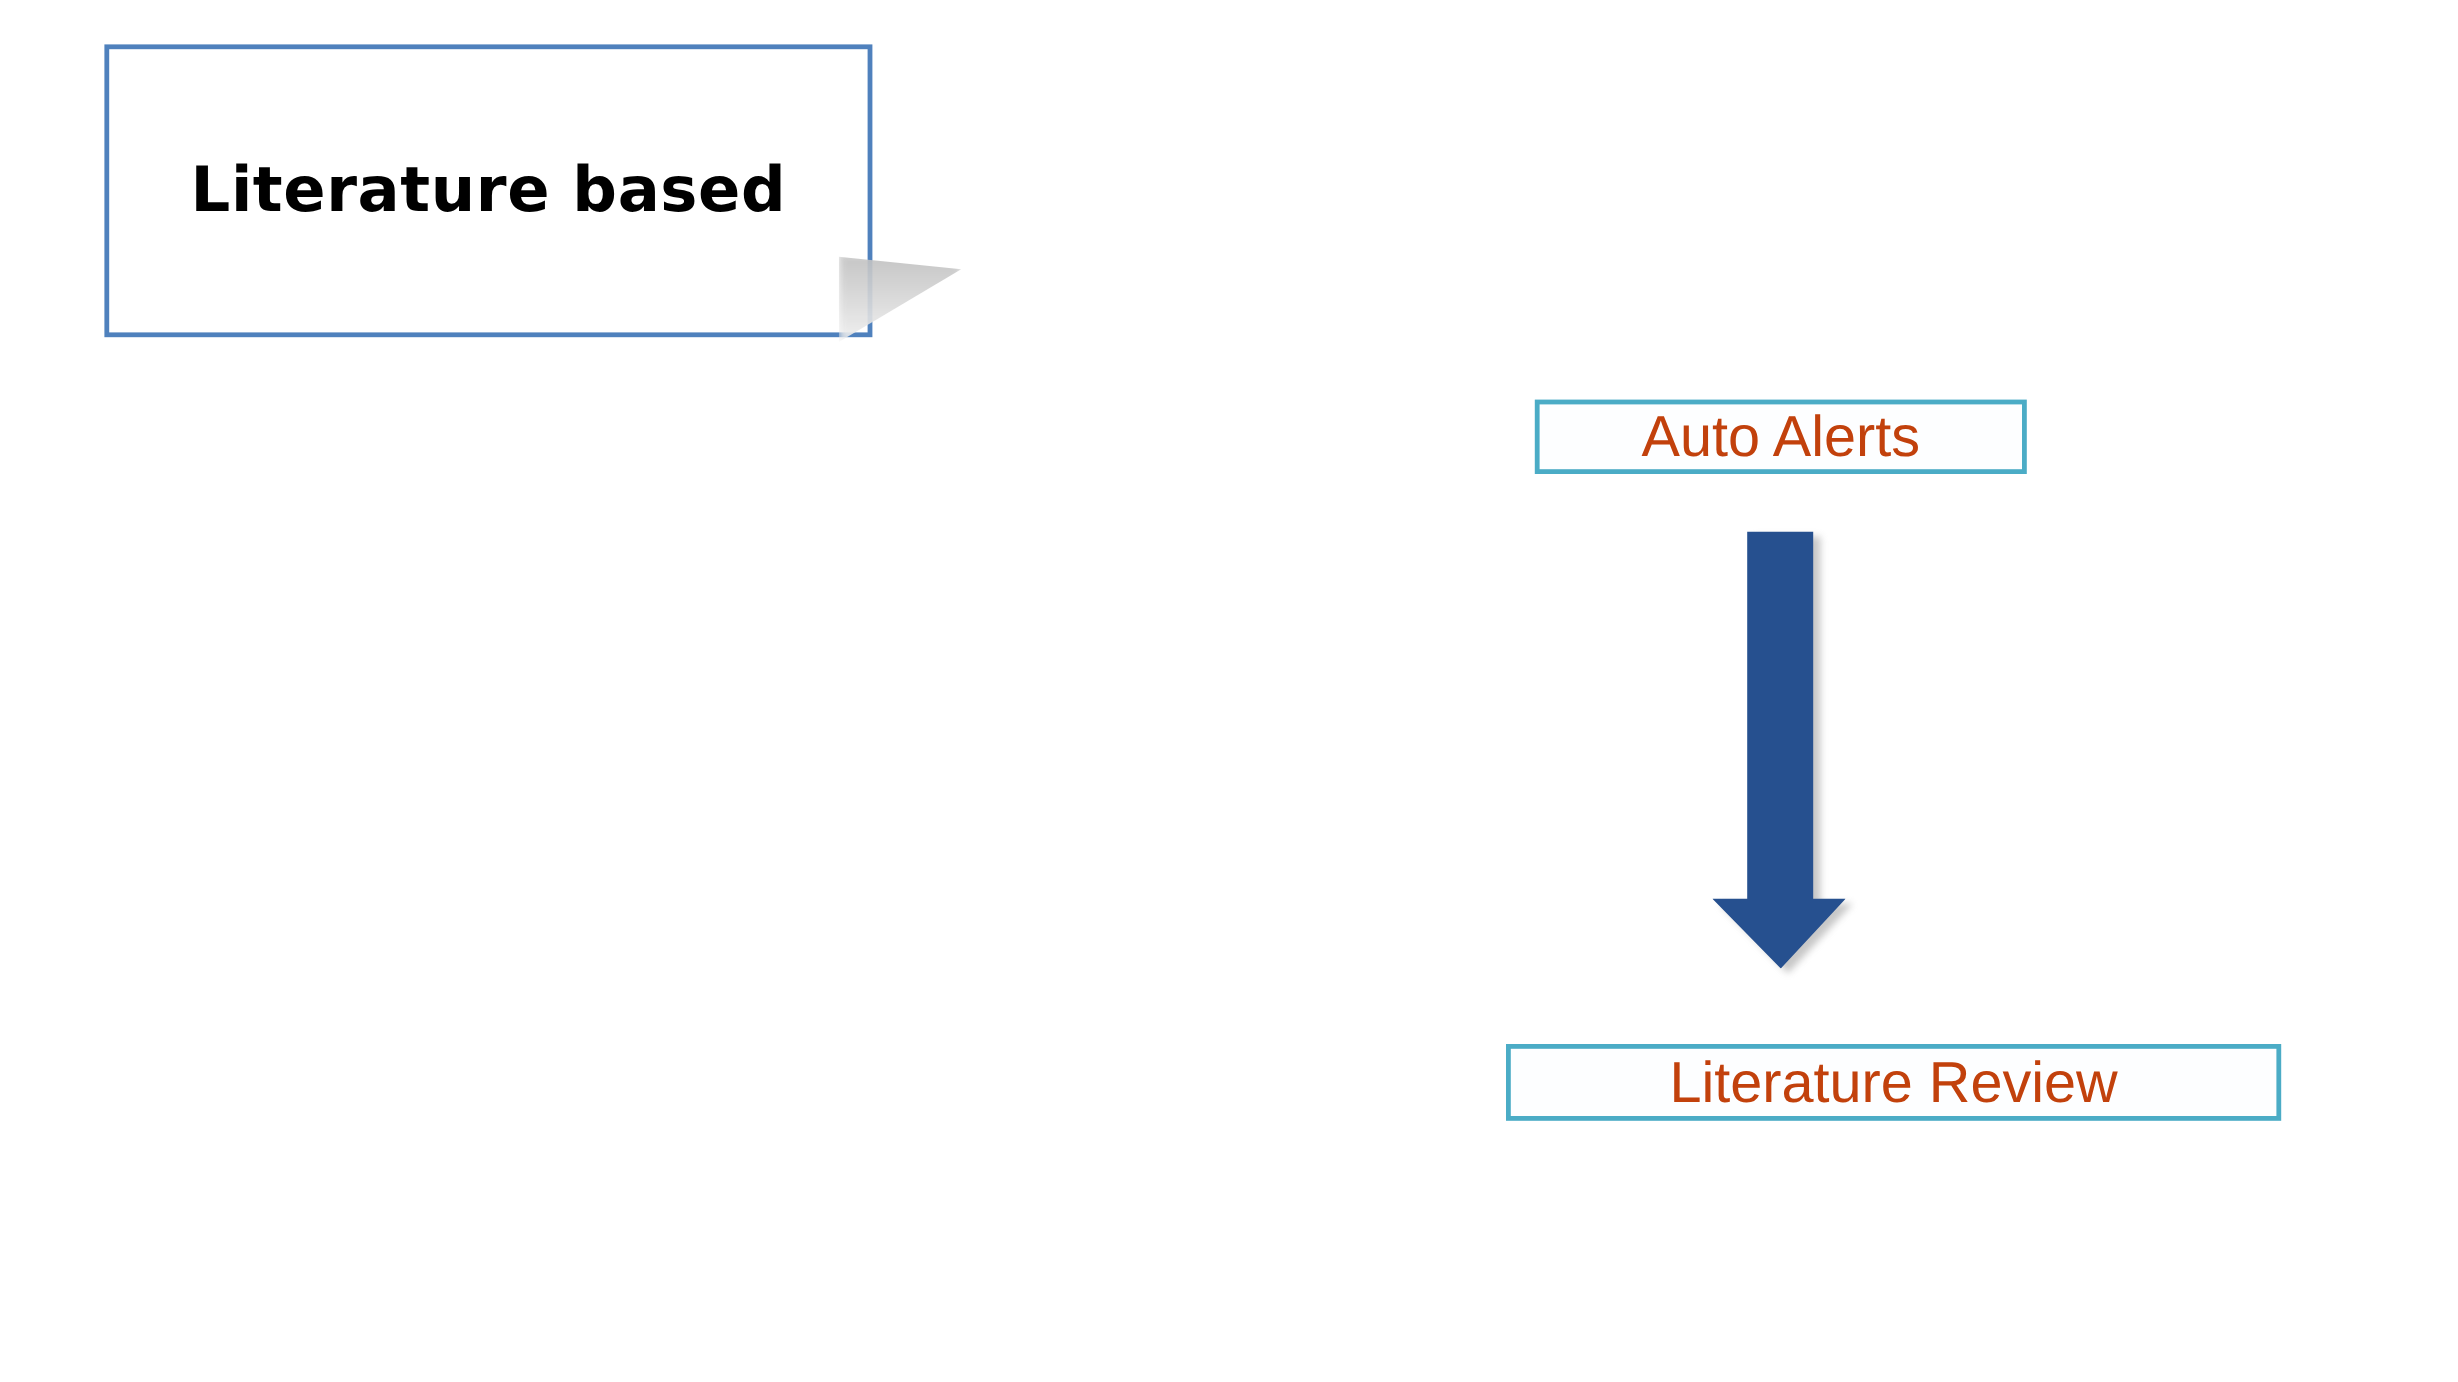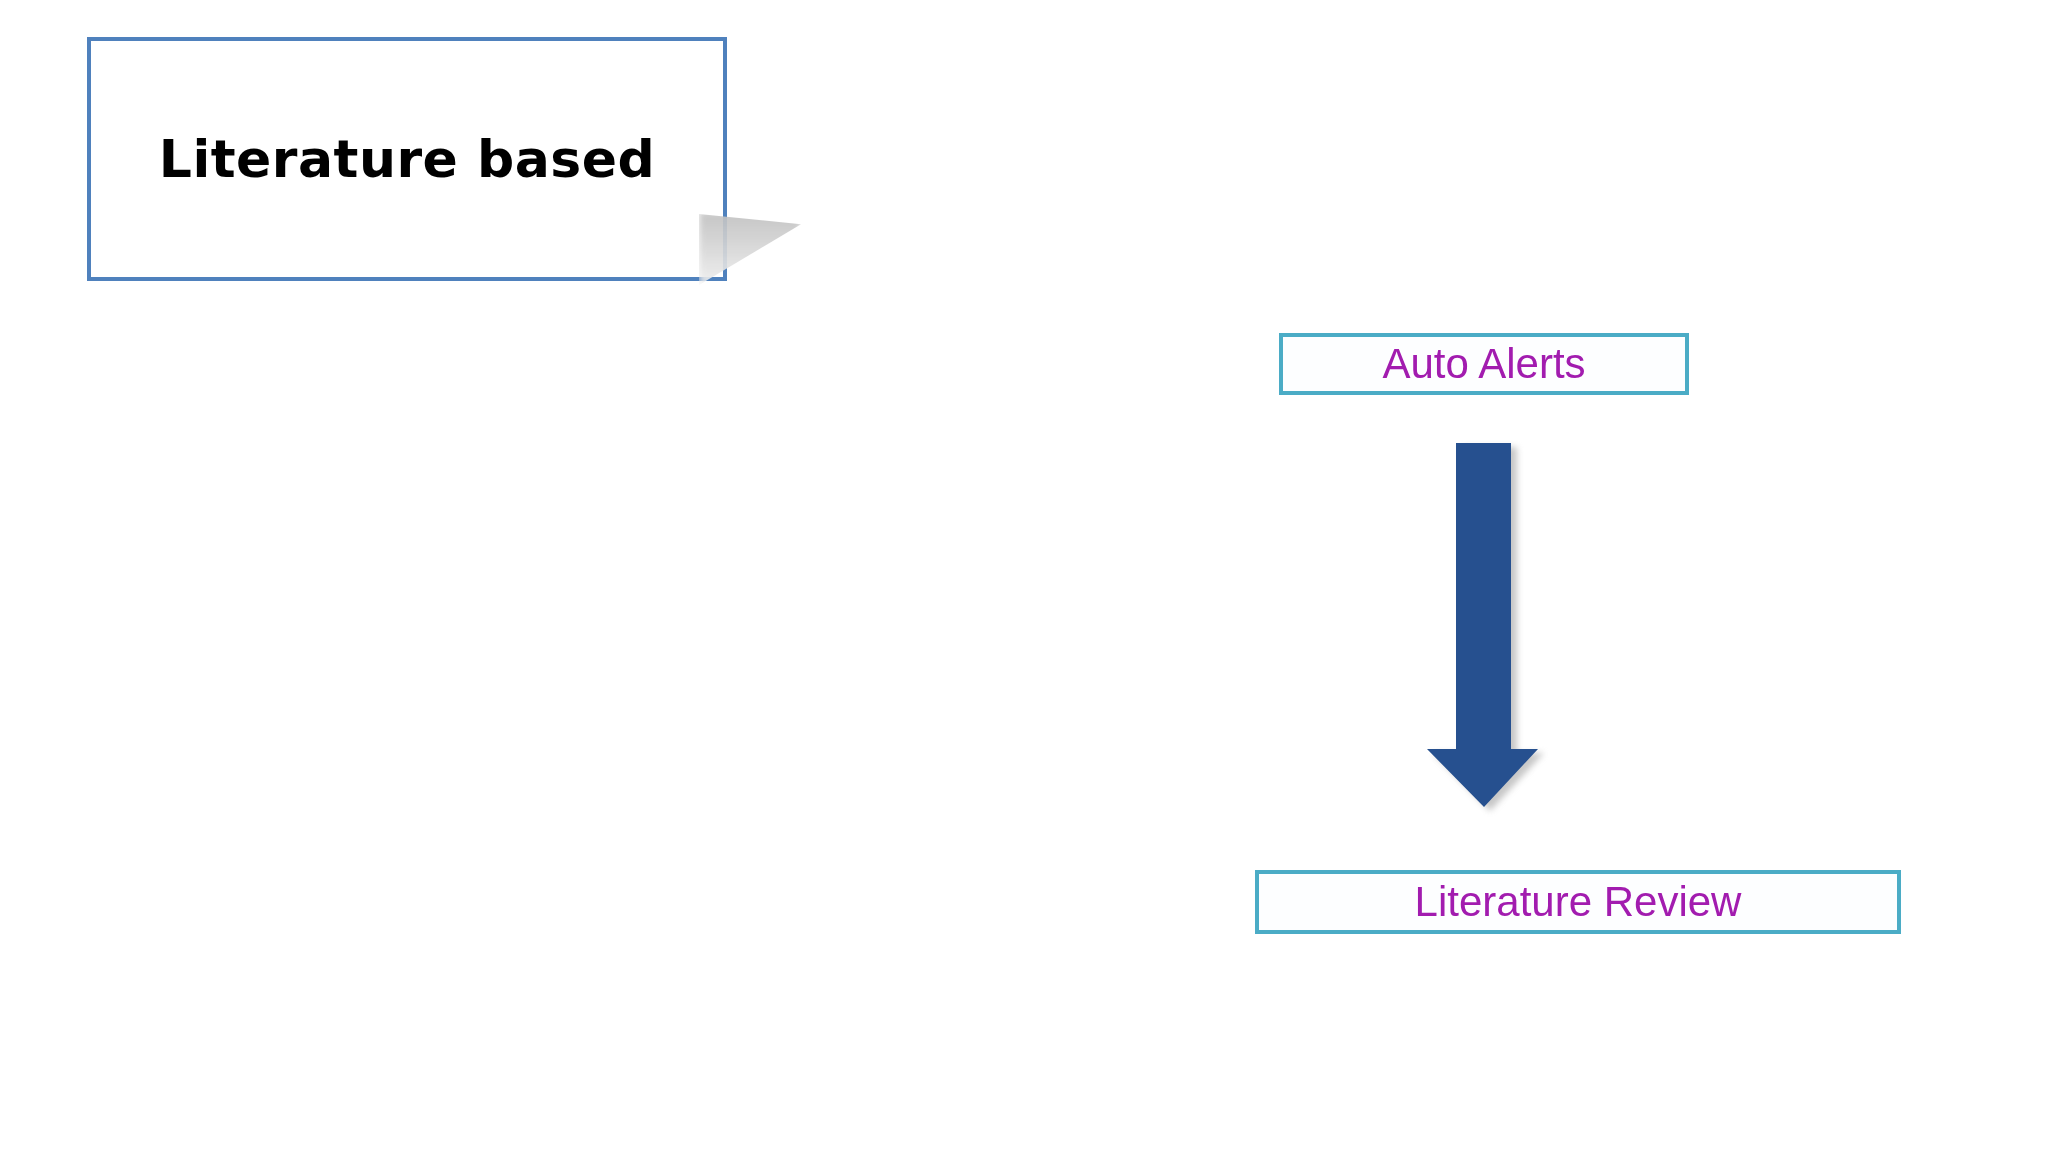--- a/index.html
+++ b/index.html
@@ -60,22 +60,22 @@
     box-sizing: border-box;
     border: 4px solid #4bacc6;
     background: #fdfeff;
     display: flex;
     align-items: center;
     justify-content: center;
   }
   .teal-node .label {
     font-family: "Liberation Sans", sans-serif;
     font-weight: normal;
-    font-size: 42px;
-    color: #a21caf;
+    font-size: 48px;
+    color: #c2410c;
     white-space: nowrap;
   }
   .node-auto-alerts {
     left: 1279px;
     top: 333px;
     width: 410px;
     height: 62px;
   }
   .node-literature-review {
     left: 1255px;

